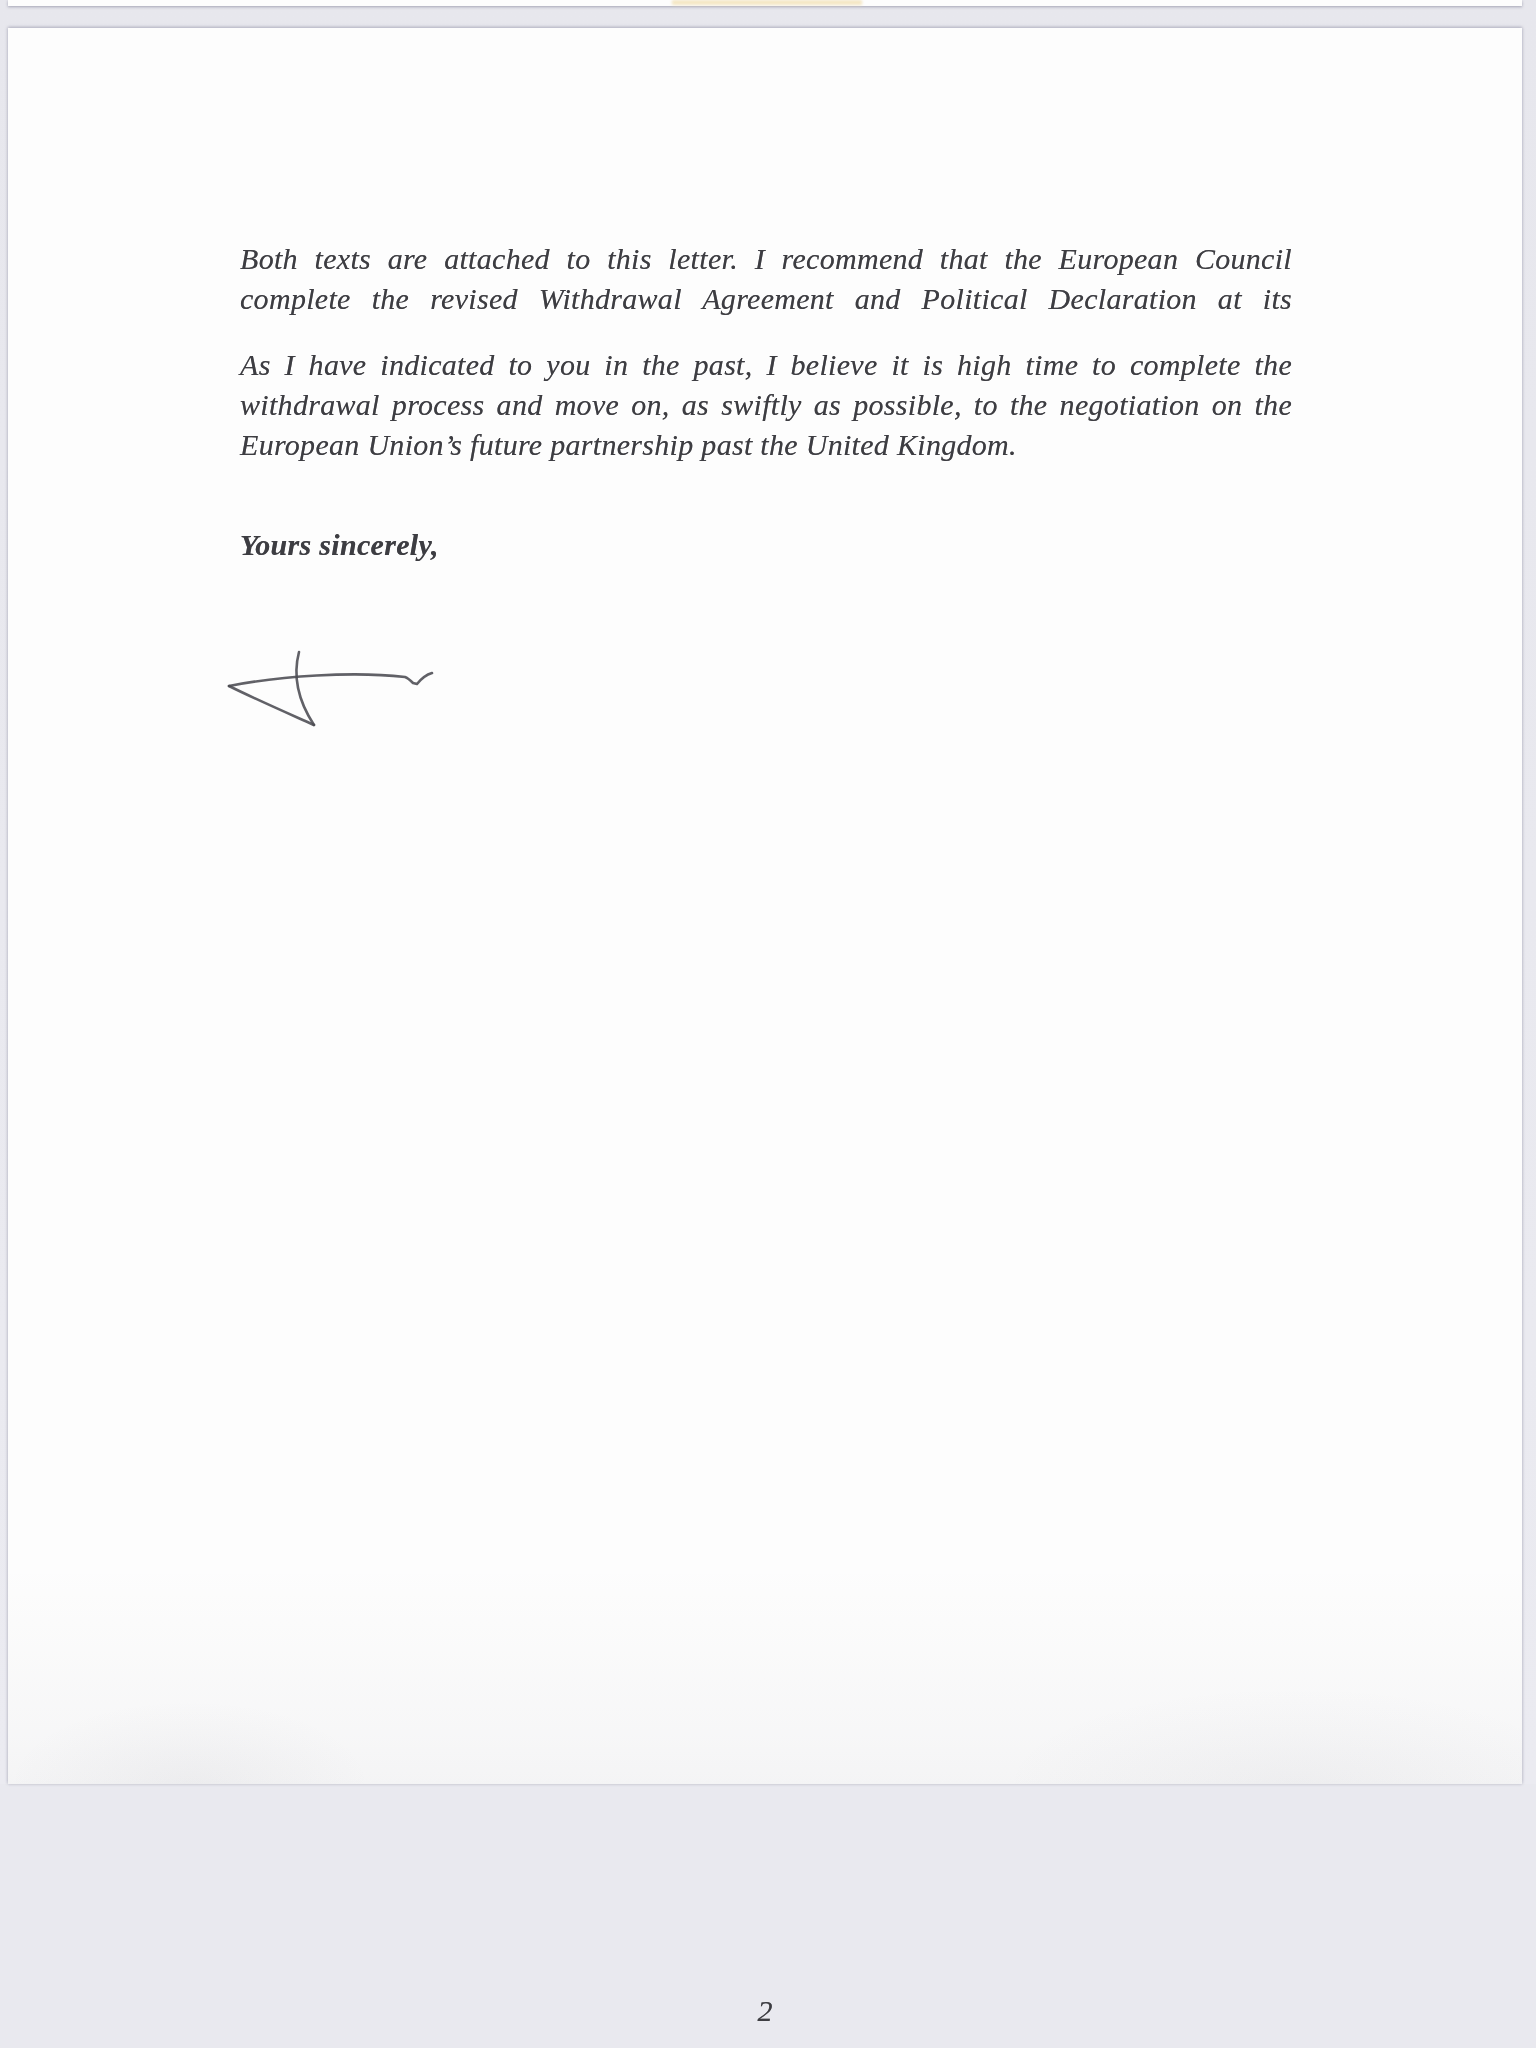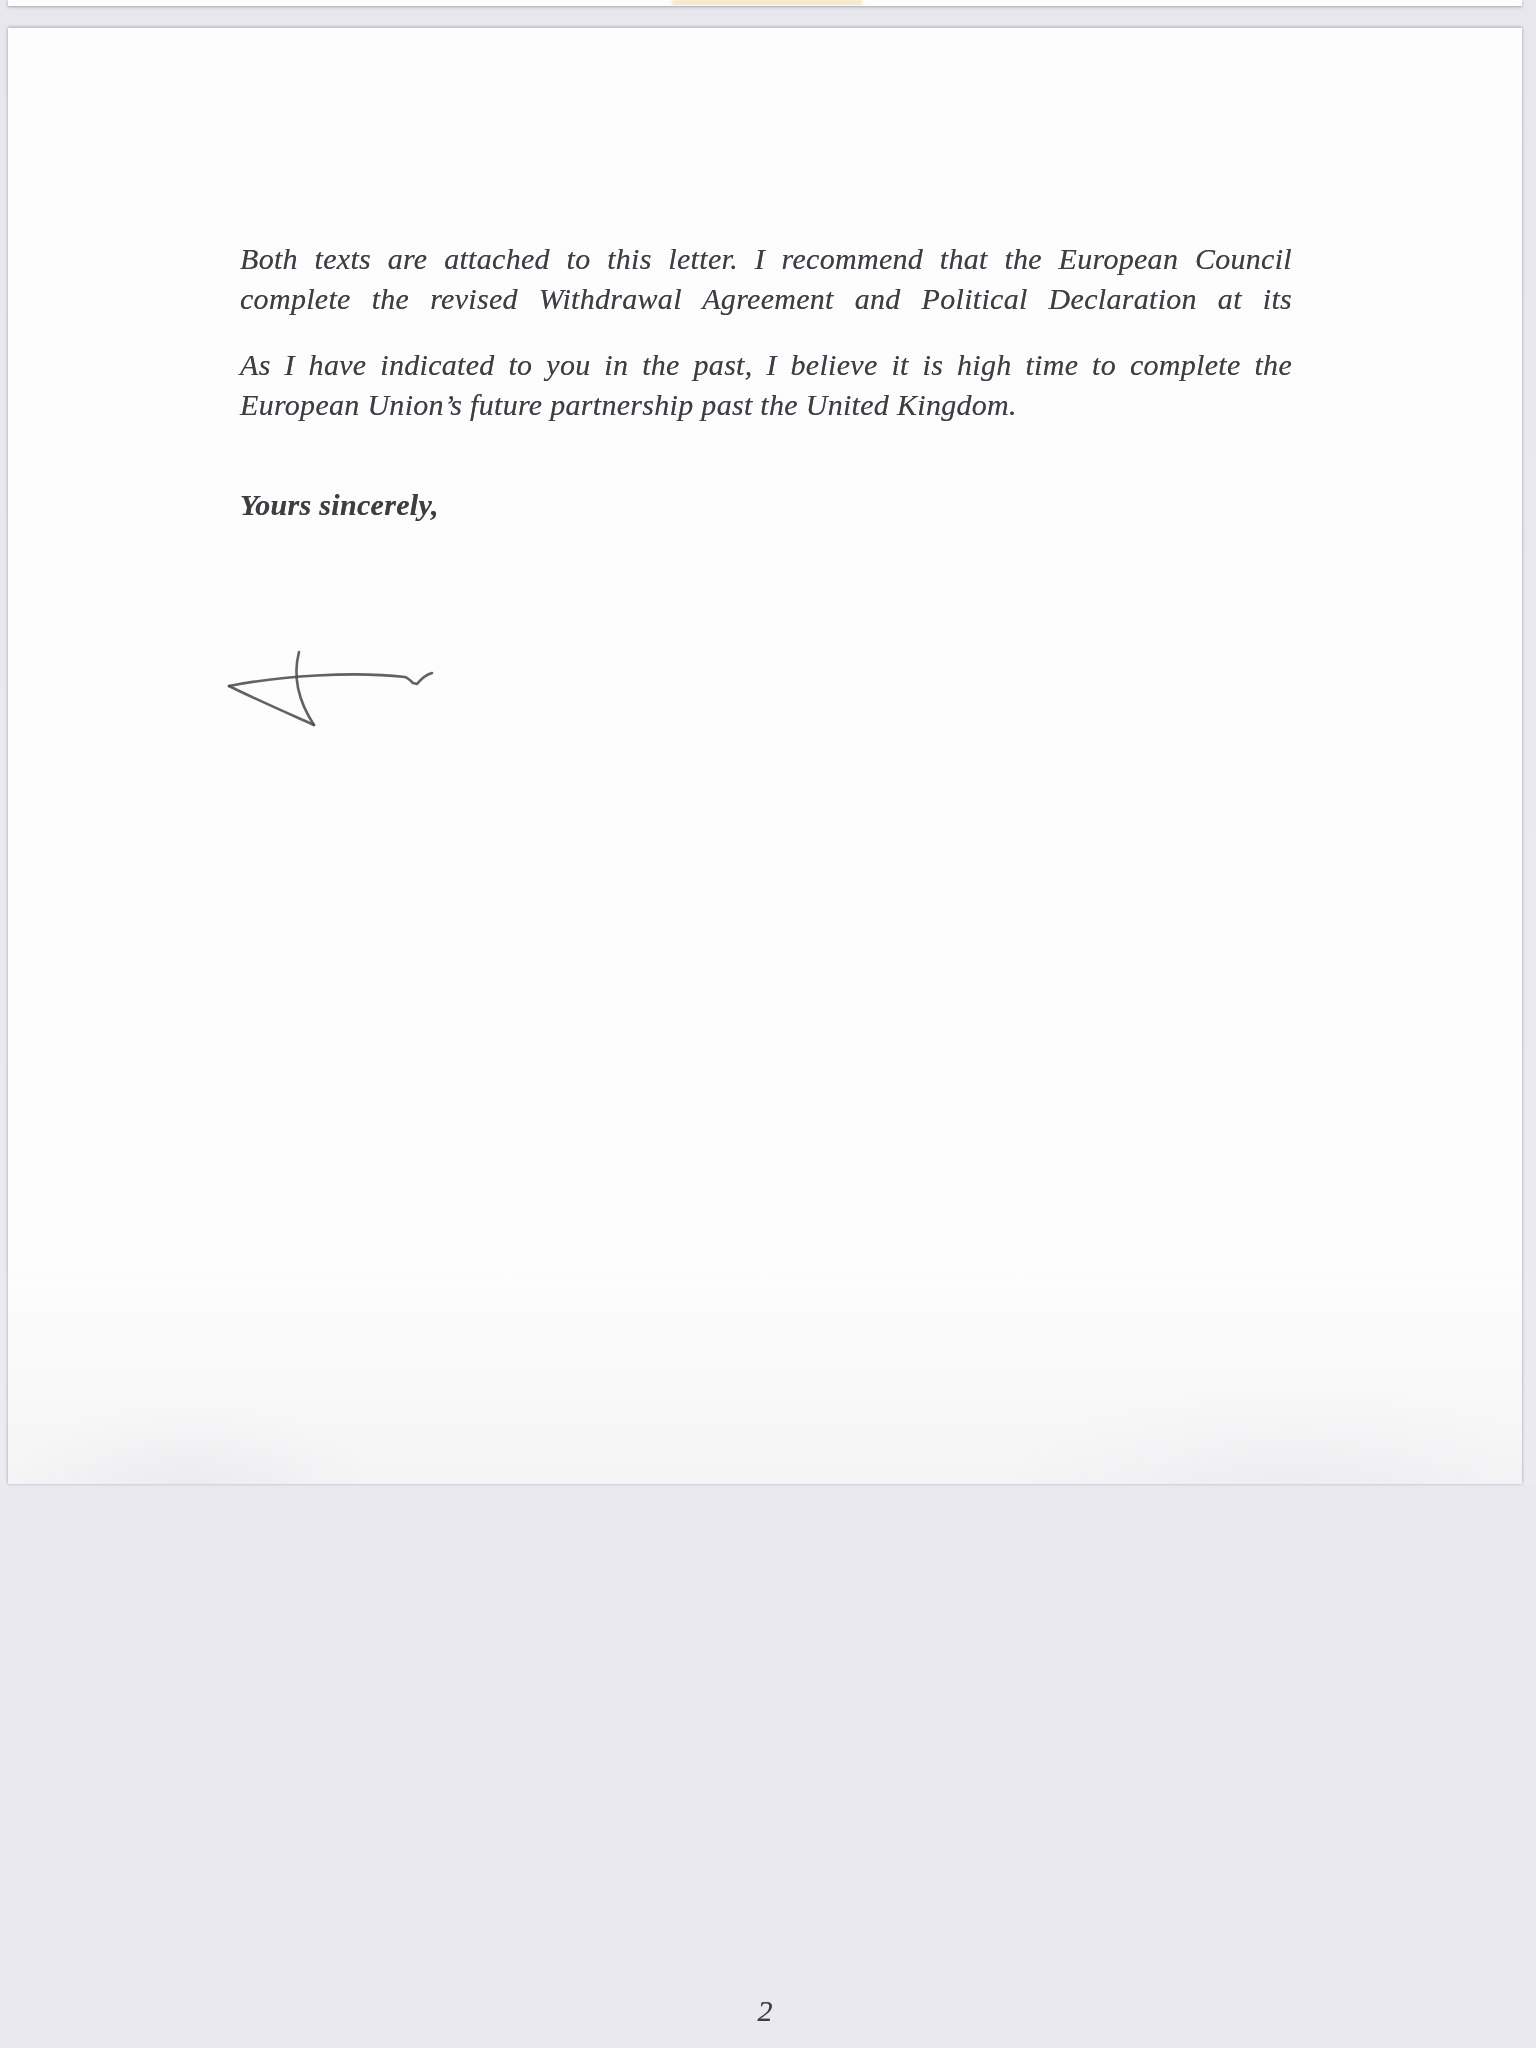--- a/index.html
+++ b/index.html
@@ -7,21 +7,21 @@
     padding: 0;
     width: 1536px;
     height: 2048px;
     background: #e9e9ef;
     overflow: hidden;
     font-family: "Liberation Serif", serif;
   }
   .viewer {
     position: relative;
     width: 1536px;
-    height: 1484px;
+    height: 1784px;
     background: linear-gradient(to bottom, #e7e7ed 0%, #ebebf1 100%);
   }
   
   .prev-page {
     position: absolute;
     left: 8px;
     right: 14px;
     top: 0;
     height: 6px;
     background: #fdfdfd;
@@ -117,20 +117,21 @@
 
     <div class="letter-body">
 
       <div class="para">
         <div class="line jl">Both texts are attached to this letter. I recommend that the European Council</div>
         <div class="line jl">complete the revised Withdrawal Agreement and Political Declaration at its</div>
       </div>
 
       <div class="para para-2">
         <div class="line jl">As I have indicated to you in the past, I believe it is high time to complete the</div>
+        <div class="line jl">withdrawal process and move on, as swiftly as possible, to the negotiation on the</div>
         <div class="line">European Union’s future partnership past the United Kingdom.</div>
       </div>
 
       <div class="closing">Yours sincerely,</div>
 
     </div>
 
     <div class="signature-wrap" aria-label="handwritten signature">
       <svg viewBox="0 0 215 95" xmlns="http://www.w3.org/2000/svg">
 

